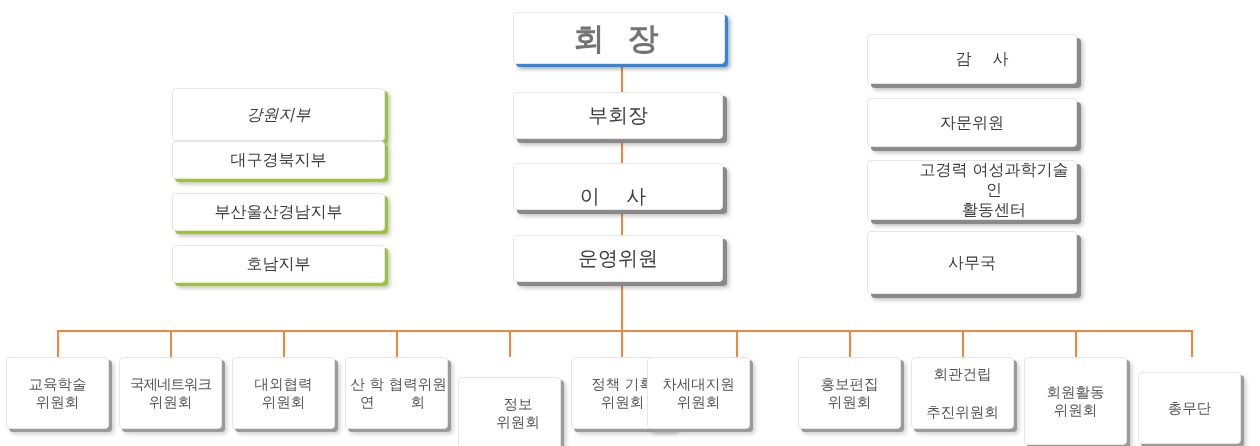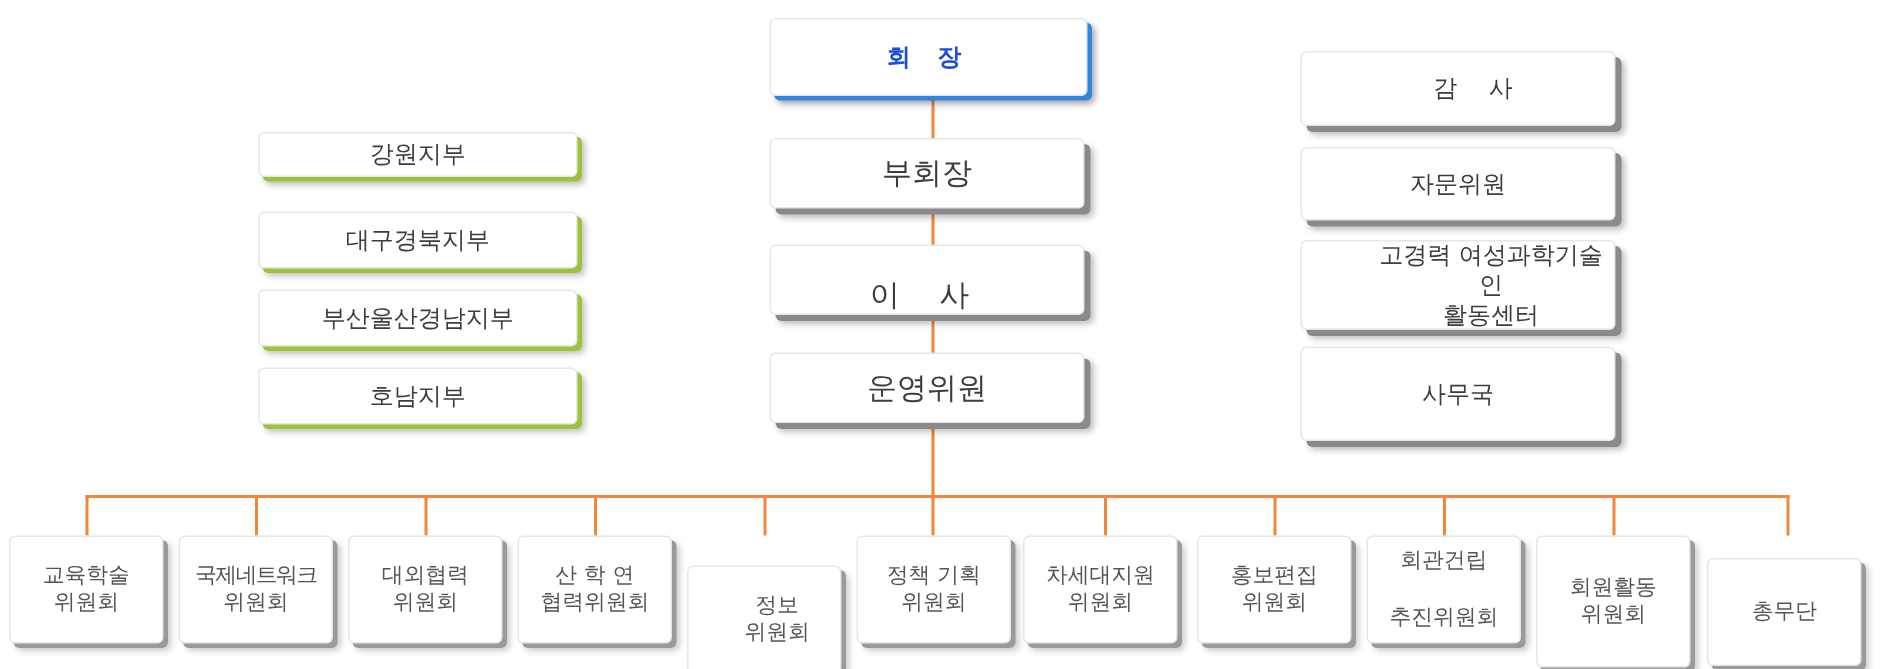--- a/index.html
+++ b/index.html
@@ -3,21 +3,21 @@
 <meta charset="utf-8">
 <style>
   html, body { margin:0; padding:0; }
   body { width:1260px; height:446px; background:#ffffff; position:relative; overflow:hidden;
          font-family: "DejaVu Sans", "Liberation Sans", sans-serif; }
   .box { position:absolute; background:#ffffff; border:1px solid #e6e6e6; border-radius:4px;
          display:flex; align-items:center; justify-content:center; text-align:center;
          color:#4a4a4a; box-sizing:border-box; line-height:1.25; }
   .box span { display:block; }
   .top { box-shadow: 3px 3px 0 0 #2e86e0, 5px 5px 4px rgba(0,0,0,0.35); }
-  .top span { color:#1d4ed8; font-size:16px; font-weight:bold; letter-spacing:6px; }
+  .top span { color:#737373; font-size:31px; font-weight:bold; letter-spacing:6px; }
   .gray { box-shadow: 4px 4px 0 0 #8a8a8a, 6px 6px 4px rgba(0,0,0,0.25); }
   .green { box-shadow: 3px 3px 0 0 #9bc43a, 5px 5px 4px rgba(0,0,0,0.25); }
   .mid span { font-size:20px; color:#3d3d3d; }
   .side span { font-size:16px; color:#3d3d3d; }
   .right span { font-size:16px; color:#3d3d3d; }
   .bottom { box-shadow: 3px 3px 0 0 #9a9a9a, 5px 5px 4px rgba(0,0,0,0.2); }
   .bottom span { font-size:14.5px; color:#555; }
   .line { position:absolute; background:#f0873c; }
 </style>
 </head>
@@ -43,21 +43,21 @@
 <div class="box gray mid" style="left:513px; top:92px; width:210px; height:47px;">
   <span>부회장</span>
 </div>
 <div class="box gray mid" style="left:513px; top:163px; width:210px; height:47px;">
   <span style="letter-spacing:10px;margin-top:20px;">이 사</span>
 </div>
 <div class="box gray mid" style="left:513px; top:235px; width:210px; height:47px;">
   <span>운영위원</span>
 </div>
 
-<div class="box green side" style="left:172px; top:88px; width:213px; height:30px;">
+<div class="box green side" style="left:172px; top:88px; width:213px; height:53px;font-style:italic;">
   <span>강원지부</span>
 </div>
 <div class="box green side" style="left:172px; top:141px; width:213px; height:38px;">
   <span>대구경북지부</span>
 </div>
 <div class="box green side" style="left:172px; top:193px; width:213px; height:38px;">
   <span>부산울산경남지부</span>
 </div>
 <div class="box green side" style="left:172px; top:245px; width:213px; height:38px;">
   <span>호남지부</span>
@@ -82,33 +82,33 @@
   <span>위원회</span>
 </div>
 <div class="box bottom" style="left:119px; top:357px; width:103px; height:72px; flex-direction:column;">
   <span style="letter-spacing:-1px;">국제네트워크</span>
   <span>위원회</span>
 </div>
 <div class="box bottom" style="left:232px; top:357px; width:103px; height:72px; flex-direction:column;">
   <span>대외협력</span>
   <span>위원회</span>
 </div>
-<div class="box bottom" style="left:345px; top:357px; width:103px; height:72px; flex-direction:column;">
+<div class="box bottom" style="left:345px; top:357px; width:103px; height:72px; flex-direction:row;">
   <span>산 학 연</span>
   <span>협력위원회</span>
 </div>
 <div class="box bottom" style="left:458px; top:377px; width:103px; height:72px; flex-direction:column;padding-left:17px;">
   <span>정보</span>
   <span>위원회</span>
 </div>
 <div class="box bottom" style="left:571px; top:357px; width:103px; height:72px; flex-direction:column;">
   <span>정책 기획</span>
   <span>위원회</span>
 </div>
-<div class="box bottom" style="left:682px; top:357px; width:103px; height:72px; flex-direction:column;">
+<div class="box bottom" style="left:647px; top:357px; width:103px; height:72px; flex-direction:column;">
   <span>차세대지원</span>
   <span>위원회</span>
 </div>
 <div class="box bottom" style="left:798px; top:357px; width:103px; height:72px; flex-direction:column;">
   <span>홍보편집</span>
   <span>위원회</span>
 </div>
 <div class="box bottom" style="left:911px; top:357px; width:103px; height:72px; flex-direction:column;gap:20px;">
   <span>회관건립</span>
   <span>추진위원회</span>

